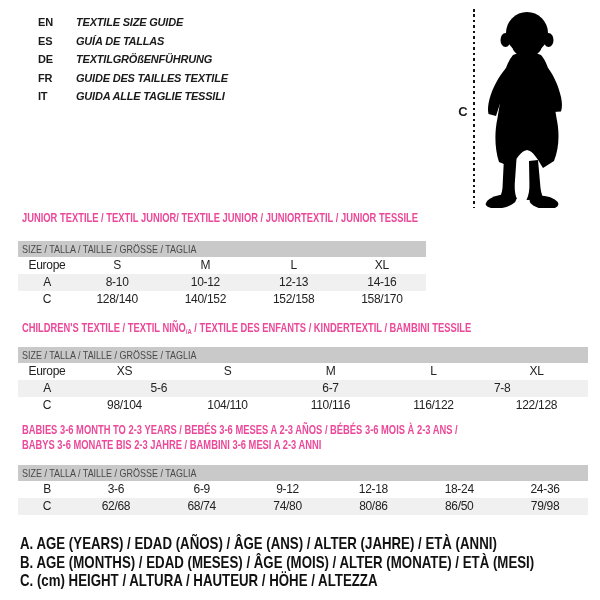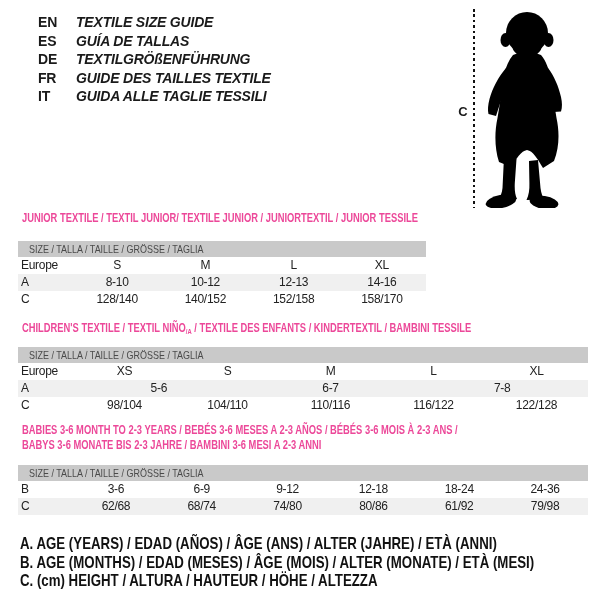--- a/index.html
+++ b/index.html
@@ -5,45 +5,45 @@
   html,body{margin:0;padding:0;}
   body{
     width:600px;height:600px;position:relative;background:#ffffff;
     font-family:"Liberation Sans", sans-serif;color:#1a1a1a;overflow:hidden;
   }
   
   .cond{display:inline-block;transform:scaleX(0.78);transform-origin:0 50%;white-space:nowrap;}
 
   
   .lang-block{position:absolute;left:22px;top:13px;}
-  .lang-row{display:flex;height:18.5px;line-height:18.5px;font-size:14px;font-weight:bold;letter-spacing:-0.2px;padding-left:16px;}
+  .lang-row{display:flex;height:18.5px;line-height:18.5px;font-size:11px;font-weight:bold;letter-spacing:-0.2px;padding-left:16px;}
   .lang-code{width:38px;}
   .lang-title{white-space:nowrap;font-style:italic;}
 
   
   .height-line{position:absolute;left:473px;top:9px;width:2px;height:199px;
     background:repeating-linear-gradient(#111 0 2.5px, transparent 2.5px 5.5px);}
   .height-label{position:absolute;left:455px;top:104px;width:16px;text-align:center;
     font-size:13px;font-weight:bold;}
   .baby-svg{position:absolute;left:483px;top:12px;width:100px;height:196px;}
 
   
   .size-table{position:absolute;left:18px;}
   .tbl-1{top:211px;width:408px;}
   .tbl-2{top:321px;width:570px;}
   .tbl-3{top:423px;width:570px;}
   .t-title{font-size:12px;font-weight:bold;line-height:14px;height:14px;margin-bottom:16px;padding-left:4px;color:#ec4899;}
   .tbl-2 .t-title,.tbl-3 .t-title{margin-bottom:12px;}
   .tbl-3 .t-title{height:30px;line-height:15px;}
   .t-sub{font-size:7.5px;vertical-align:-2px;}
   .t-header{height:16px;line-height:16px;background:#c9c9c9;color:#4a4a4a;
-    font-size:11.5px;padding-left:11px;}
+    font-size:11.5px;padding-left:4px;}
   .t-row{display:flex;height:17px;line-height:17px;font-size:12px;color:#222;letter-spacing:-0.3px;}
   .t-row.shaded{background:#f0f0f0;}
-  .t-label{width:52px;padding-left:3px;}
+  .t-label{width:52px;padding-left:3px;text-align:center;}
   .t-cell{flex:1;text-align:center;}
 
   
   .legend{position:absolute;left:20px;top:535px;}
   .legend-line{height:18.5px;line-height:18.5px;font-size:17px;font-weight:bold;color:#111;}
 </style>
 </head>
 <body>
 
 <div class="lang-block">
@@ -172,21 +172,21 @@
     <span class="t-cell">12-18</span>
     <span class="t-cell">18-24</span>
     <span class="t-cell">24-36</span>
   </div>
   <div class="t-row shaded">
     <span class="t-label">C</span>
     <span class="t-cell">62/68</span>
     <span class="t-cell">68/74</span>
     <span class="t-cell">74/80</span>
     <span class="t-cell">80/86</span>
-    <span class="t-cell">61/92</span>
+    <span class="t-cell">86/50</span>
     <span class="t-cell">79/98</span>
   </div>
 </div>
 
 <div class="legend">
   <div class="legend-line">
     <span class="cond">A. AGE (YEARS) / EDAD (AÑOS) / ÂGE (ANS) / ALTER (JAHRE) / ETÀ (ANNI)</span>
   </div>
   <div class="legend-line">
     <span class="cond">B. AGE (MONTHS) / EDAD (MESES) / ÂGE (MOIS) / ALTER (MONATE) / ETÀ (MESI)</span>

